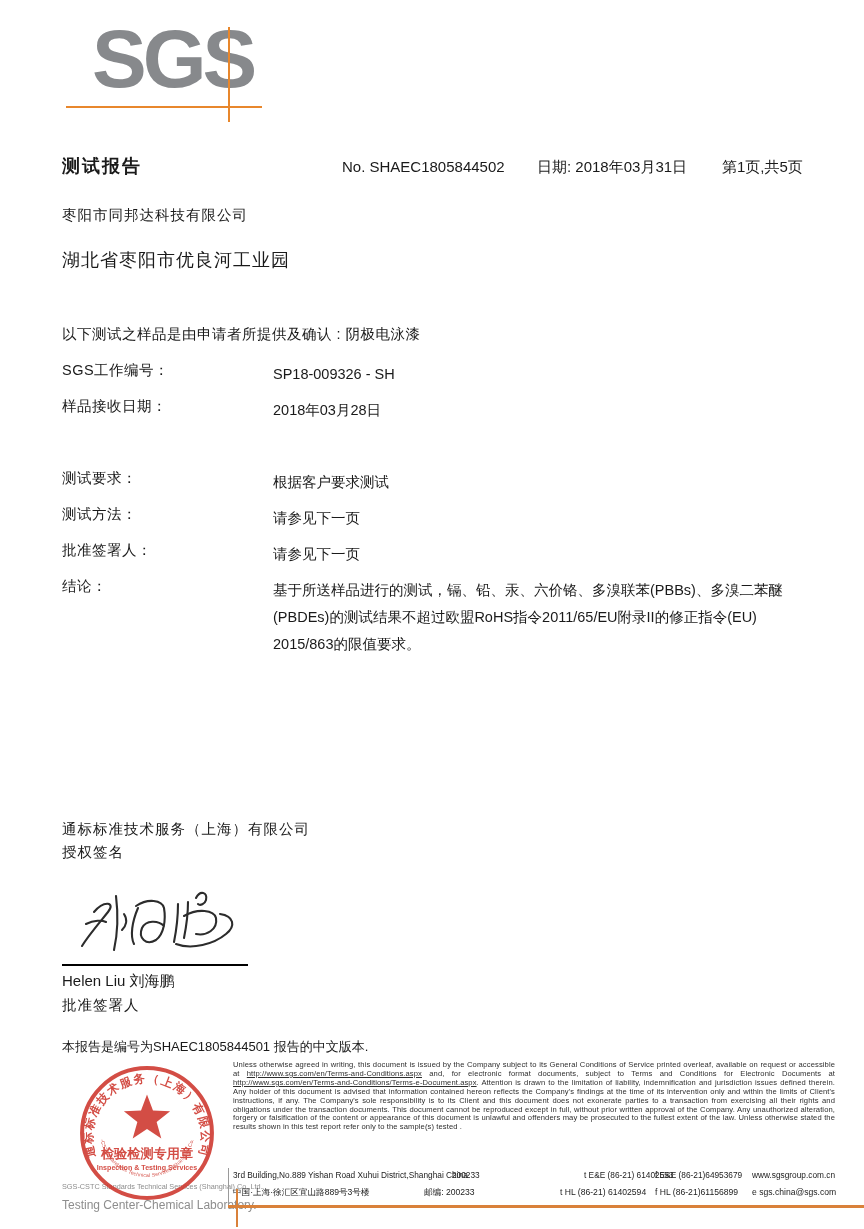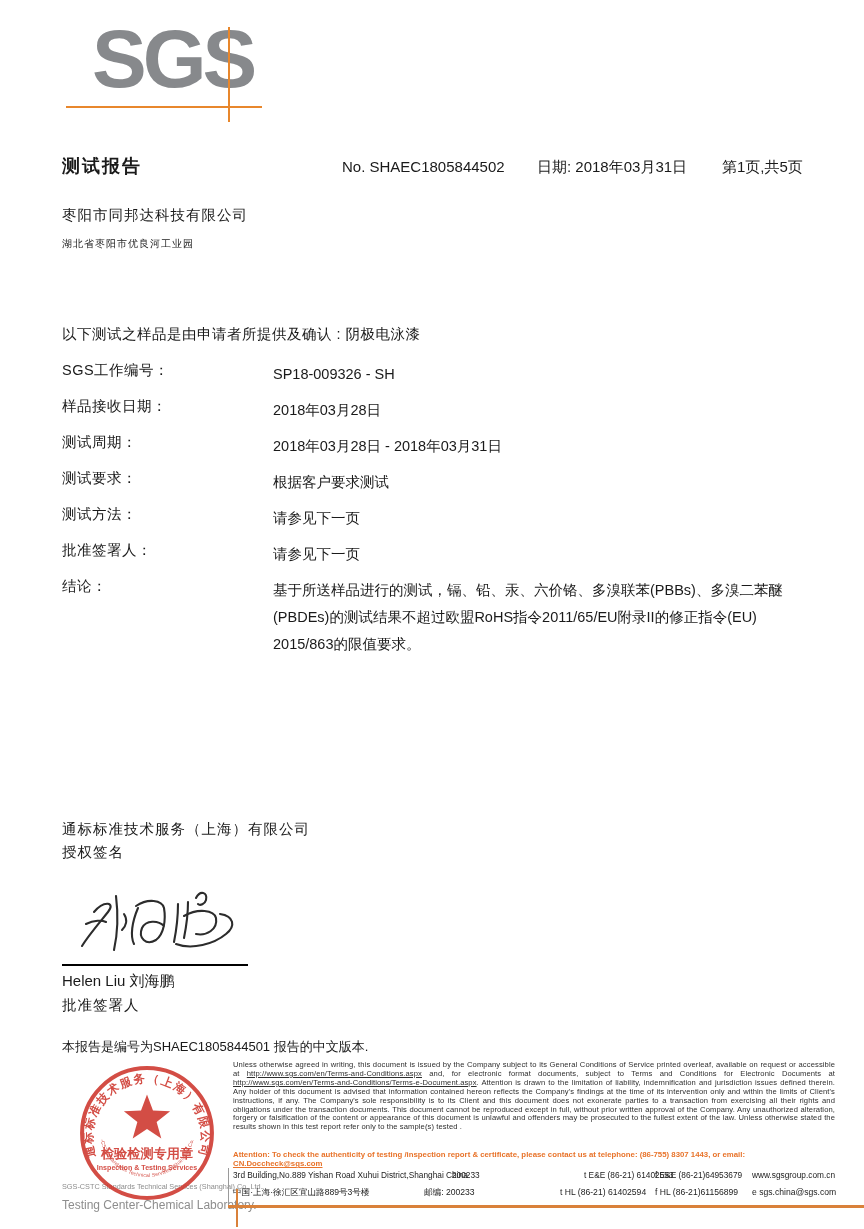--- a/index.html
+++ b/index.html
@@ -13,21 +13,21 @@
   .logo-hline { left:66px; top:106px; width:196px; height:2px; background:#e8872c; }
   .logo-vline { left:228px; top:27px; width:2px; height:95px; background:#e8872c; }
 
   
   .doc-title { left:62px; top:154px; font-size:18px; font-weight:bold; letter-spacing:2px; }
   .report-no { left:300px; top:158px; font-size:15px;margin-left:42px; }
   .report-date { left:537px; top:158px; font-size:15px; }
   .page-no { left:722px; top:158px; font-size:15px; }
 
   .applicant-name { left:62px; top:206px; font-size:14.5px; letter-spacing:1px; }
-  .applicant-addr { left:62px; top:237px; font-size:10px; letter-spacing:1px; }
+  .applicant-addr { left:62px; top:248px; font-size:18px; letter-spacing:1px; }
 
   .intro { left:62px; top:325px; font-size:14.5px; letter-spacing:0.5px; }
 
   .frow { left:62px; font-size:14.5px; width:760px; }
   .frow .lbl { display:inline-block; width:211px; vertical-align:top; letter-spacing:0.5px; }
   .frow .val { display:inline-block; width:545px; vertical-align:top; line-height:27px; }
 
   .sig-company { left:62px; top:820px; font-size:14.5px; letter-spacing:1px; }
   .sig-label { left:62px; top:843px; font-size:14.5px; letter-spacing:1px; }
   .sig-svg { left:72px; top:886px; }
@@ -75,23 +75,20 @@
   <div class="abs applicant-addr">湖北省枣阳市优良河工业园</div>
 
   <div class="abs intro">以下测试之样品是由申请者所提供及确认 : 阴极电泳漆</div>
 
   <div class="abs frow" style="top:361px">
     <span class="lbl">SGS工作编号：</span><span class="val">SP18-009326 - SH</span>
   </div>
   <div class="abs frow" style="top:397px">
     <span class="lbl">样品接收日期：</span><span class="val">2018年03月28日</span>
   </div>
-  <div class="abs frow" style="top:433px">
-    <span class="lbl">测试周期：</span><span class="val">2018年03月28日 - 2018年03月31日</span>
-  </div>
   <div class="abs frow" style="top:469px">
     <span class="lbl">测试要求：</span><span class="val">根据客户要求测试</span>
   </div>
   <div class="abs frow" style="top:505px">
     <span class="lbl">测试方法：</span><span class="val">请参见下一页</span>
   </div>
   <div class="abs frow" style="top:541px">
     <span class="lbl">批准签署人：</span><span class="val">请参见下一页</span>
   </div>
   <div class="abs frow" style="top:577px">
@@ -137,21 +134,20 @@
       <textPath href="#arcTop" startOffset="50%" text-anchor="middle">通标标准技术服务（上海）有限公司</textPath>
     </text>
     <text fill="#cf3a31" font-size="5" letter-spacing="0.2">
       <textPath href="#arcBottom" startOffset="50%" text-anchor="middle">SGS-CSTC Standards Technical Services (Shanghai) Co.,Ltd.</textPath>
     </text>
     <text x="70" y="95" text-anchor="middle" fill="#cf3a31" font-size="13" font-weight="bold">检验检测专用章</text>
     <text x="70" y="106" text-anchor="middle" fill="#cf3a31" font-size="7" font-weight="bold">Inspection &amp; Testing Services</text>
   </svg>
 
   <div class="abs fine-print"><span>Unless otherwise agreed in writing, this document is issued by the Company subject to its General Conditions of Service printed overleaf, available on request or accessible at </span><span class="u">http://www.sgs.com/en/Terms-and-Conditions.aspx</span><span> and, for electronic format documents, subject to Terms and Conditions for Electronic Documents at </span><span class="u">http://www.sgs.com/en/Terms-and-Conditions/Terms-e-Document.aspx</span><span>. Attention is drawn to the limitation of liability, indemnification and jurisdiction issues defined therein. Any holder of this document is advised that information contained hereon reflects the Company's findings at the time of its intervention only and within the limits of Client's instructions, if any. The Company's sole responsibility is to its Client and this document does not exonerate parties to a transaction from exercising all their rights and obligations under the transaction documents. This document cannot be reproduced except in full, without prior written approval of the Company. Any unauthorized alteration, forgery or falsification of the content or appearance of this document is unlawful and offenders may be prosecuted to the fullest extent of the law. Unless otherwise stated the results shown in this test report refer only to the sample(s) tested .</span></div>
-  <div class="abs attention"><span>Attention: To check the authenticity of testing /inspection report &amp; certificate, please contact us at telephone: (86-755) 8307 1443, or email: </span><span class="u">CN.Doccheck@sgs.com</span></div>
 
   <div class="abs addr-divider"></div>
   <div class="addr-row1 addr-cell c-addr abs">3rd Building,No.889 Yishan Road Xuhui District,Shanghai China</div>
   <div class="addr-row1 addr-cell c-post abs">200233</div>
   <div class="addr-row1 addr-cell c-tel abs">t E&amp;E (86-21) 61402553</div>
   <div class="addr-row1 addr-cell c-fax abs">f E&amp;E (86-21)64953679</div>
   <div class="addr-row1 addr-cell c-web abs">www.sgsgroup.com.cn</div>
   <div class="addr-row2 addr-cell c-addr2 abs">中国·上海·徐汇区宜山路889号3号楼</div>
   <div class="addr-row2 addr-cell c-post2 abs">邮编: 200233</div>
   <div class="addr-row2 addr-cell c-tel2 abs">t HL (86-21) 61402594</div>

